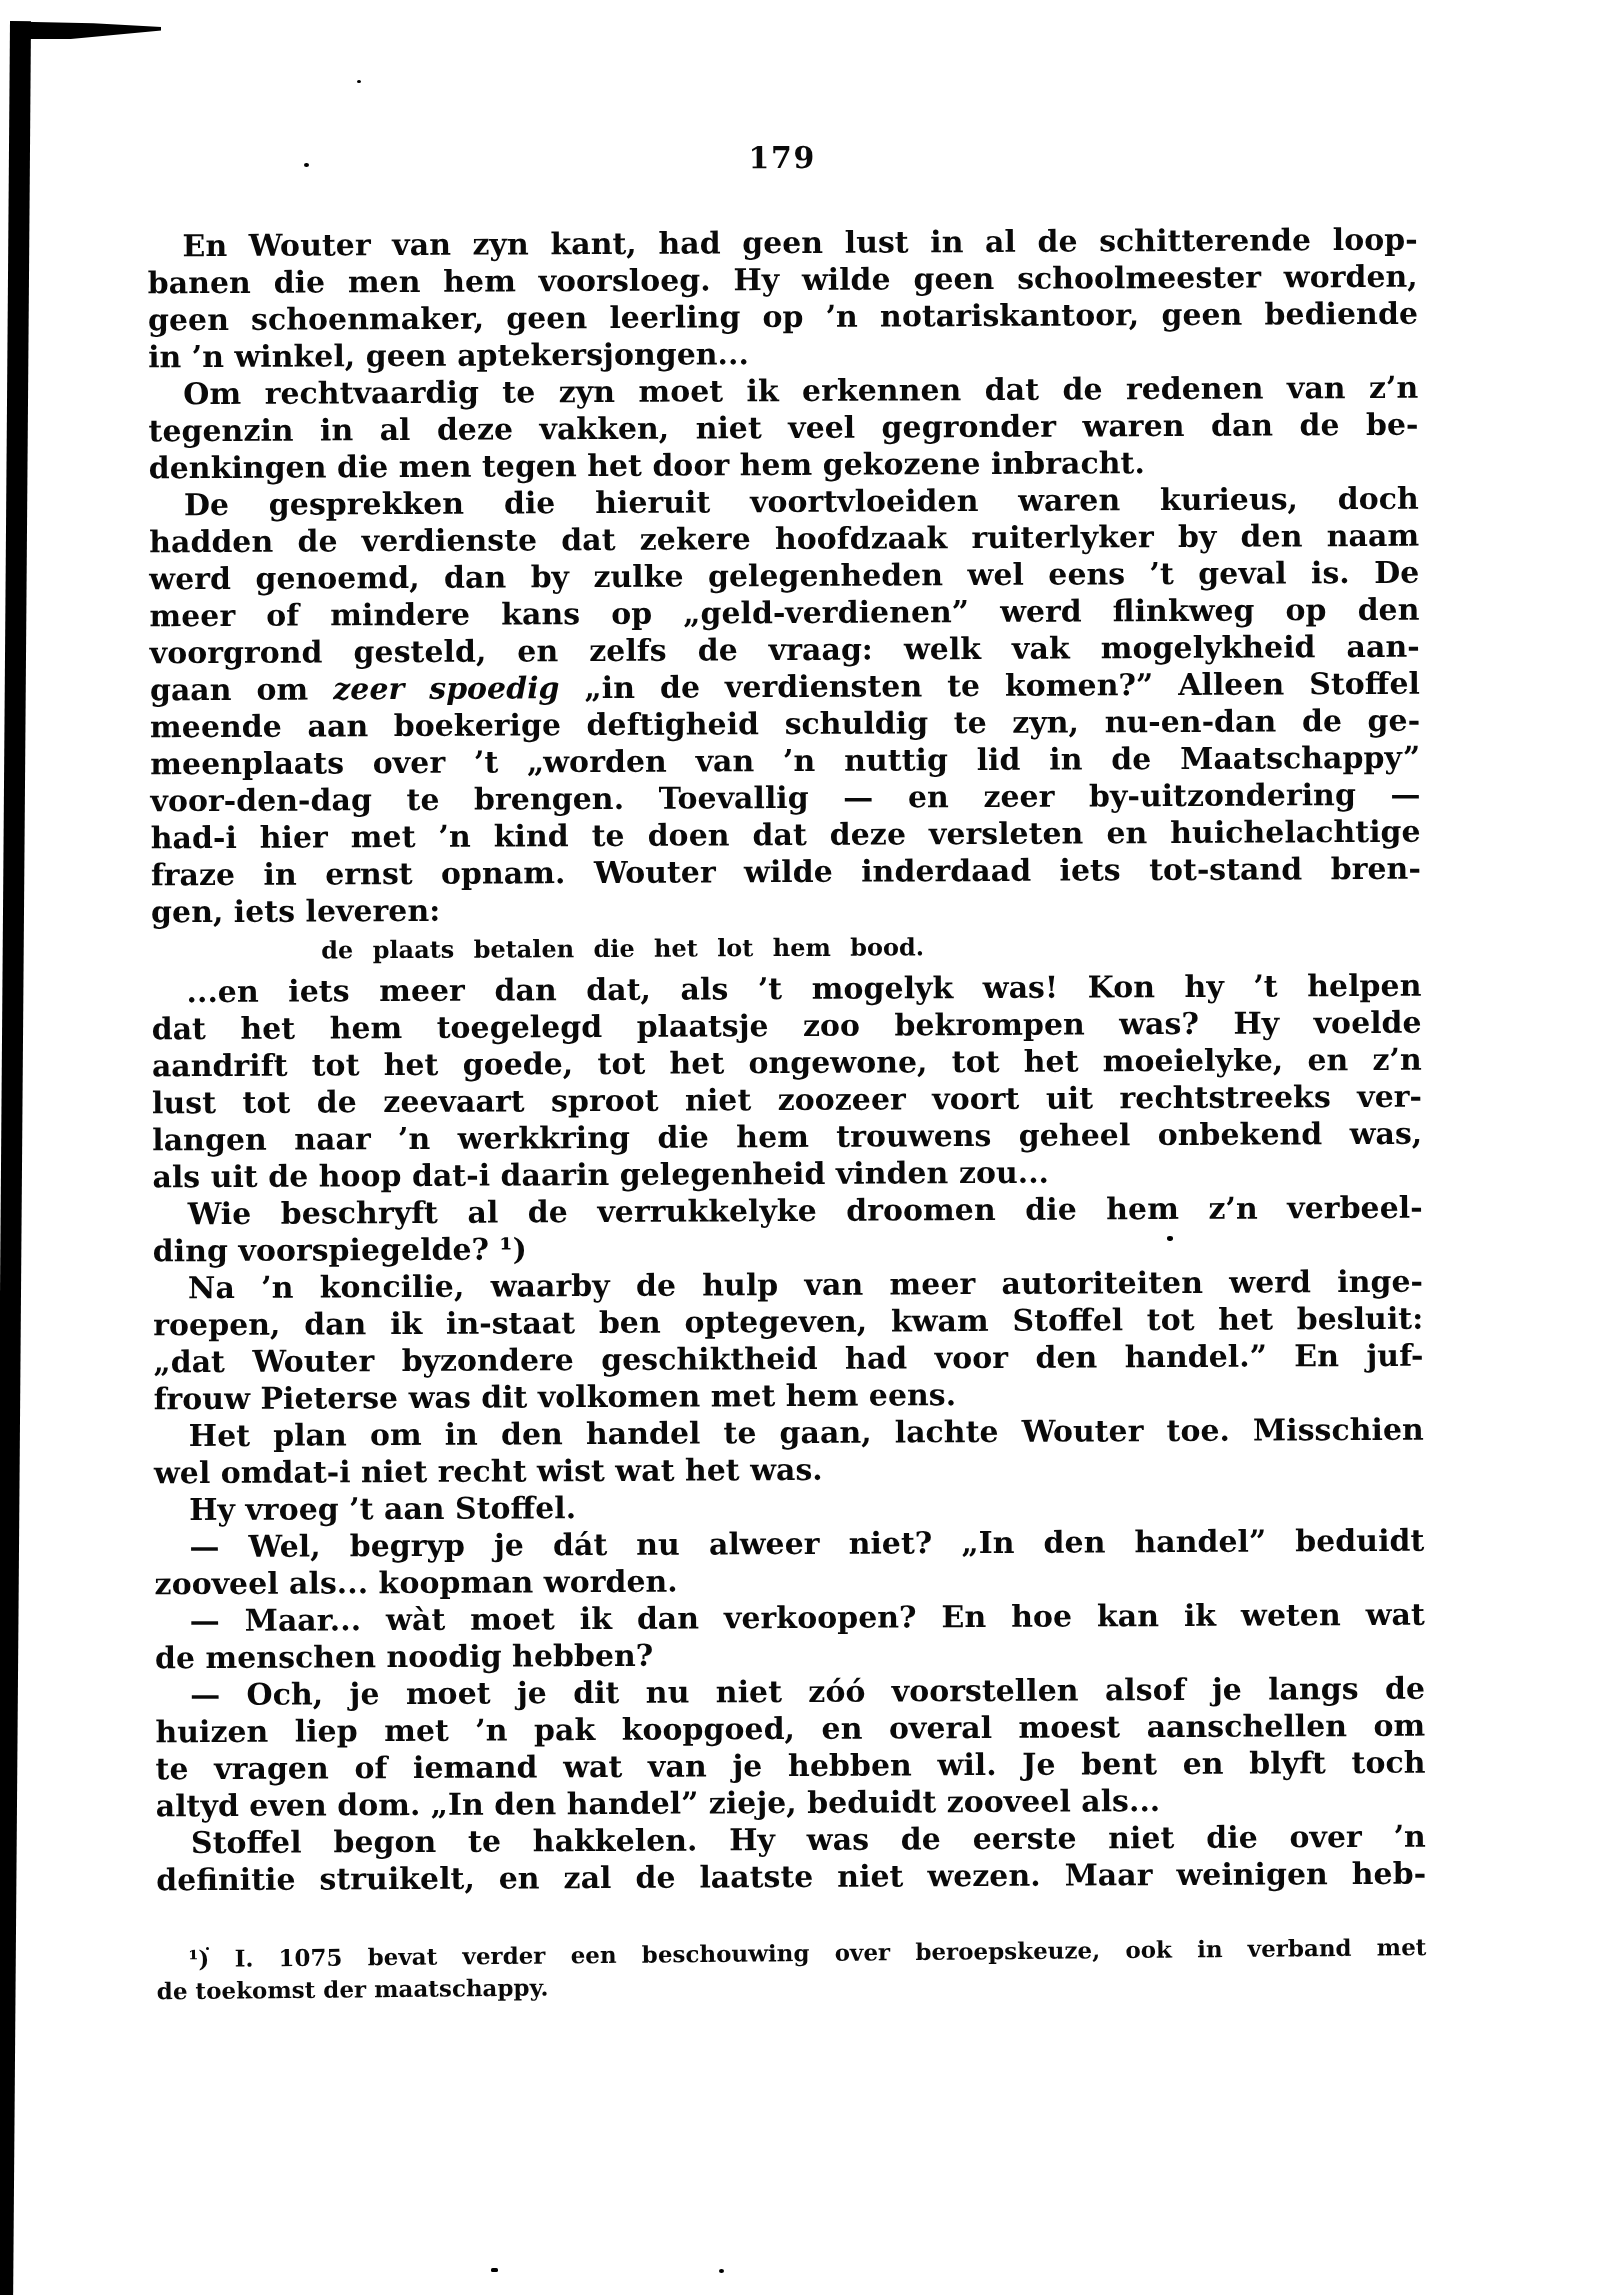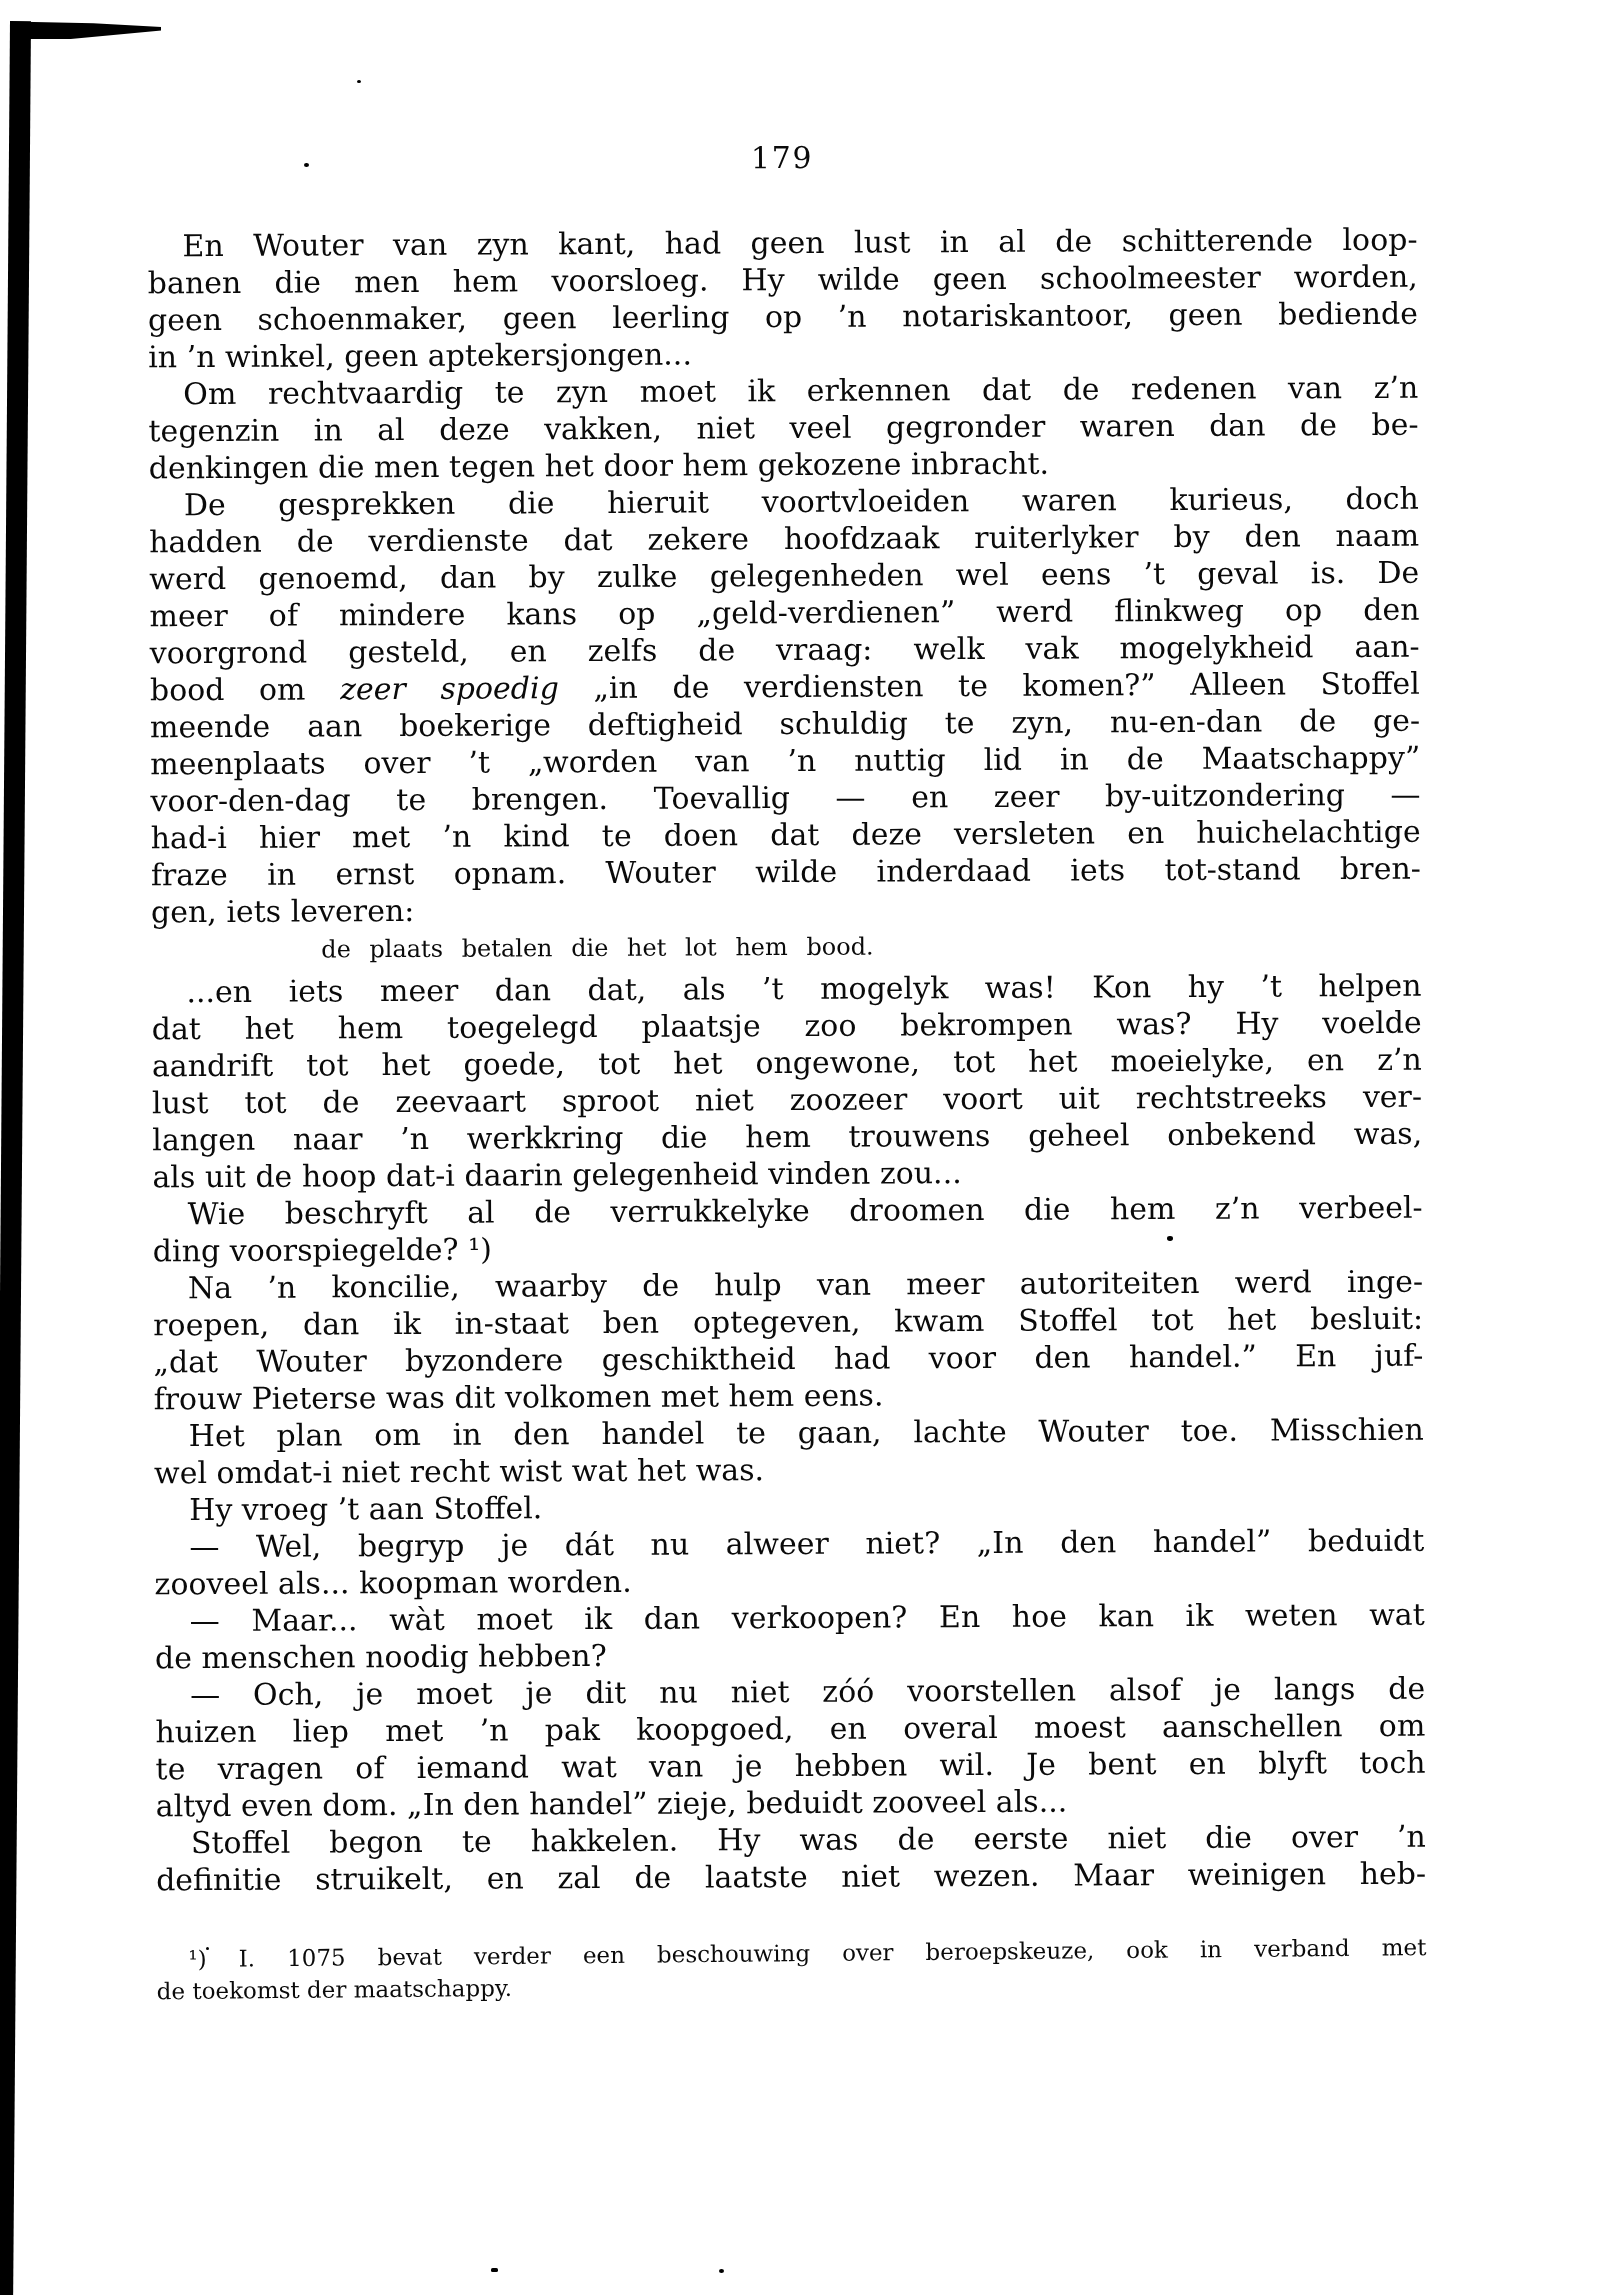--- a/index.html
+++ b/index.html
@@ -4,21 +4,21 @@
 <style>
   html,body{margin:0;padding:0;}
   body{
     width:1609px;height:2295px;
     background:var(--paper,#ffffff);
     position:relative;
     overflow:hidden;
     font-family:"DejaVu Serif", serif;
     color:var(--ink,#0a0a0a);
   }
-  .page{position:absolute;inset:0;}
+  .page{position:absolute;inset:0;font-weight:bold;}
 
   
   .spine-bar{
     position:absolute;left:10.3px;top:20.6px;width:21.4px;height:2279px;
     background:#000;transform:rotate(0.45deg);transform-origin:top left;
   }
   .corner-wedge{
     position:absolute;left:10.3px;top:21.4px;width:151px;height:17.5px;background:#000;
     clip-path:polygon(0 0,55% 10%,100% 32%,100% 52%,40% 100%,0 100%);
   }
@@ -88,21 +88,21 @@
         <div class="line">tegenzin in al deze vakken, niet veel gegronder waren dan de be-</div>
         <div class="line last">denkingen die men tegen het door hem gekozene inbracht.</div>
       </div>
 
       <div class="para">
         <div class="line indent">De gesprekken die hieruit voortvloeiden waren kurieus, doch</div>
         <div class="line">hadden de verdienste dat zekere hoofdzaak ruiterlyker by den naam</div>
         <div class="line">werd genoemd, dan by zulke gelegenheden wel eens ’t geval is. De</div>
         <div class="line">meer of mindere kans op „geld-verdienen” werd flinkweg op den</div>
         <div class="line">voorgrond gesteld, en zelfs de vraag: welk vak mogelykheid aan-</div>
-        <div class="line"><span>bood om </span><span class="it">zeer spoedig</span><span> „in de verdiensten te komen?” Alleen Stoffel</span></div>
+        <div class="line"><span>gaan om </span><span class="it">zeer spoedig</span><span> „in de verdiensten te komen?” Alleen Stoffel</span></div>
         <div class="line">meende aan boekerige deftigheid schuldig te zyn, nu-en-dan de ge-</div>
         <div class="line">meenplaats over ’t „worden van ’n nuttig lid in de Maatschappy”</div>
         <div class="line">voor-den-dag te brengen. Toevallig — en zeer by-uitzondering —</div>
         <div class="line">had-i hier met ’n kind te doen dat deze versleten en huichelachtige</div>
         <div class="line">fraze in ernst opnam. Wouter wilde inderdaad iets tot-stand bren-</div>
         <div class="line last">gen, iets leveren:</div>
       </div>
 
       <div class="verse-line">de plaats betalen die het lot hem bood.</div>
 

